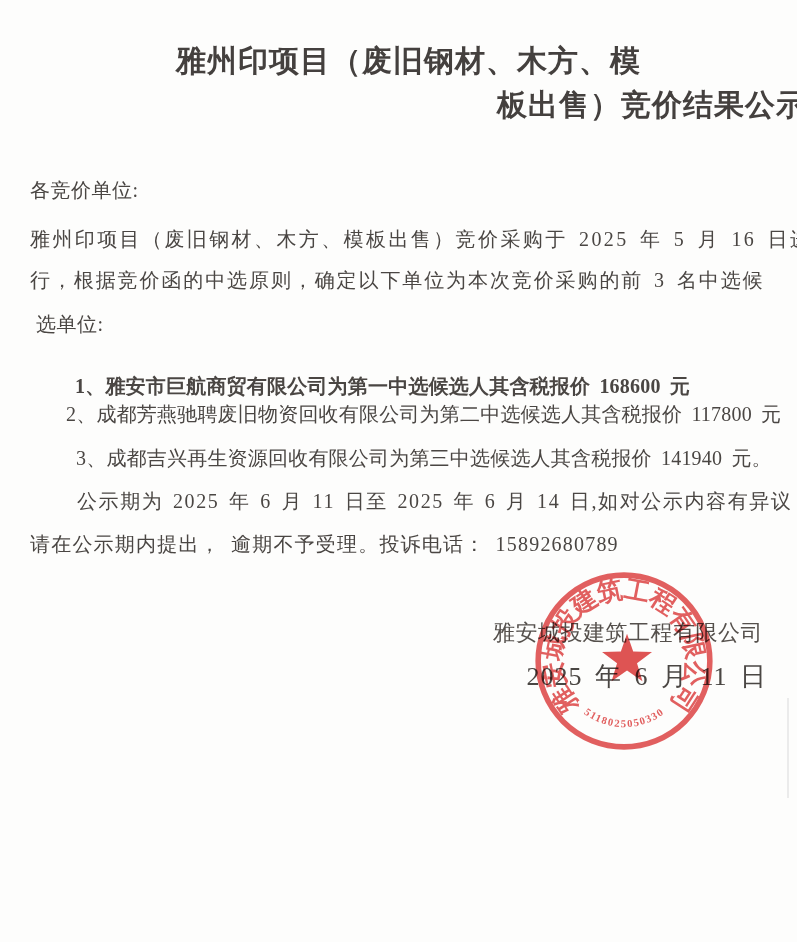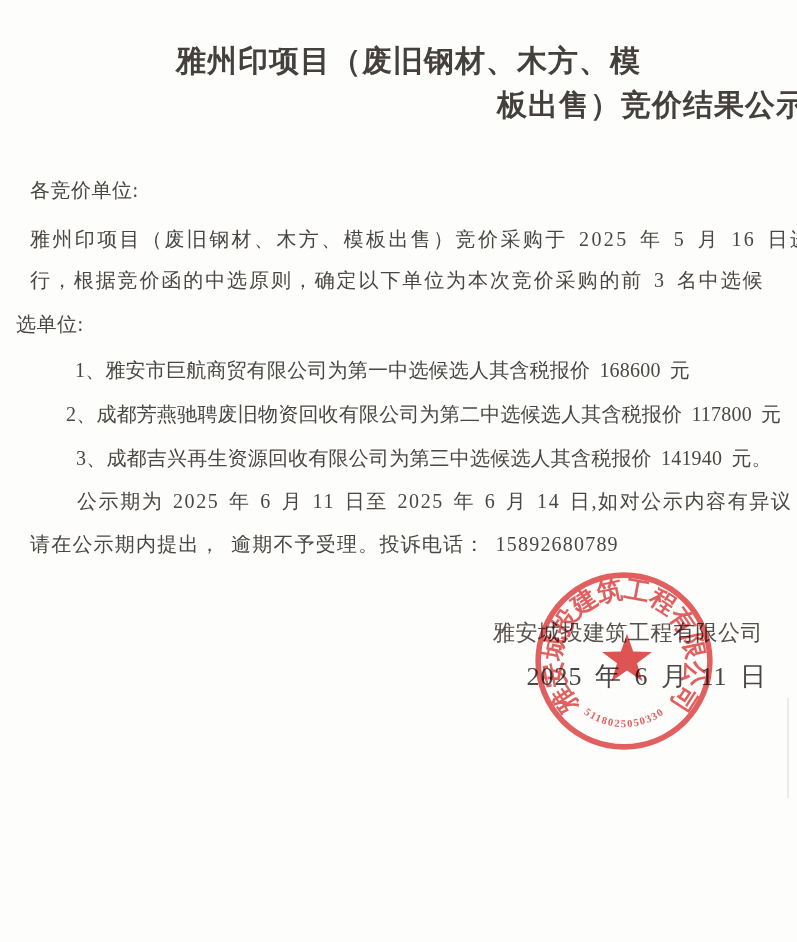--- a/index.html
+++ b/index.html
@@ -66,23 +66,23 @@
 
 <div class="page">
 
   <div class="title-line" style="top:44px;">雅州印项目（废旧钢材、木方、模</div>
   <div class="title-line" style="top:88px;text-align:right;">板出售）竞价结果公示</div>
 
   <div class="line salutation" style="left:30px;top:178px;">各竞价单位:</div>
 
   <div class="line p1l1" style="left:30px;top:227px;">雅州印项目（废旧钢材、木方、模板出售）竞价采购于 2025 年 5 月 16 日进</div>
   <div class="line p1l2" style="left:30px;top:268px;">行，根据竞价函的中选原则，确定以下单位为本次竞价采购的前 3 名中选候</div>
-  <div class="line p1l3" style="left:16px;top:312px;">选单位:</div>
+  <div class="line p1l3" style="left:36px;top:312px;">选单位:</div>
 
-  <div class="line item" style="left:75px;top:358px;">1、雅安市巨航商贸有限公司为第一中选候选人其含税报价 168600 元</div>
+  <div class="line item" style="left:75px;top:374px;font-weight:bold;">1、雅安市巨航商贸有限公司为第一中选候选人其含税报价 168600 元</div>
   <div class="line item" style="left:66px;top:402px;">2、成都芳燕驰聘废旧物资回收有限公司为第二中选候选人其含税报价 117800 元</div>
   <div class="line item" style="left:76px;top:446px;">3、成都吉兴再生资源回收有限公司为第三中选候选人其含税报价 141940 元。</div>
 
   <div class="line p2l1" style="left:77px;top:489px;">公示期为 2025 年 6 月 11 日至 2025 年 6 月 14 日,如对公示内容有异议，</div>
   <div class="line p2l2" style="left:30px;top:532px;">请在公示期内提出， 逾期不予受理。投诉电话： 15892680789</div>
 
   <div class="sig-company" style="right:34px;top:621px;">雅安城投建筑工程有限公司</div>
   <div class="sig-date" style="right:30px;top:665px;">2025 年 6 月 11 日</div>
 
   <svg class="stamp" viewBox="0 0 200 200">

